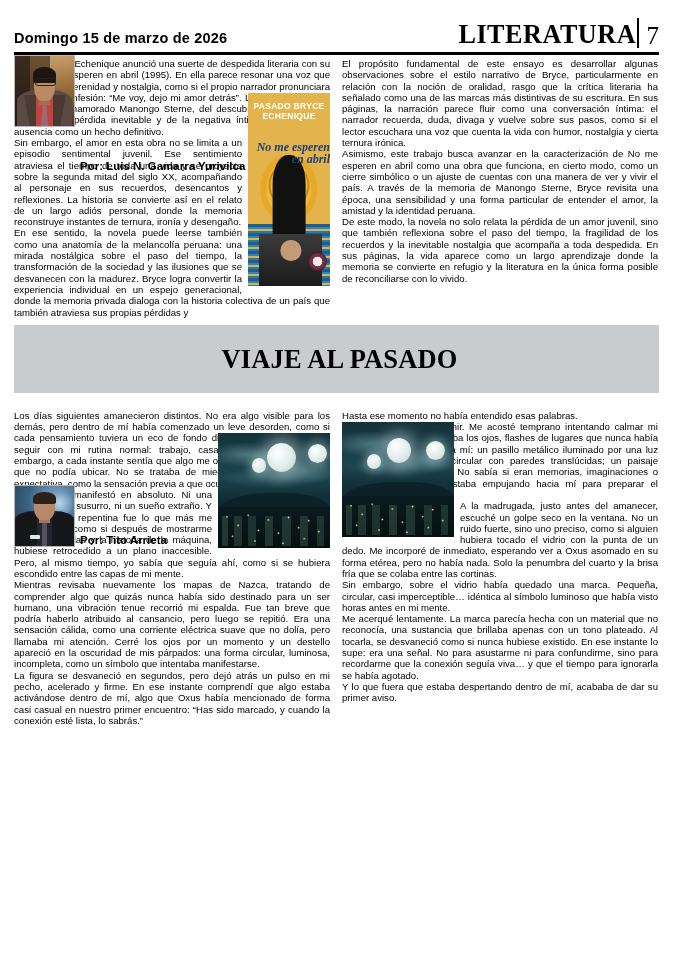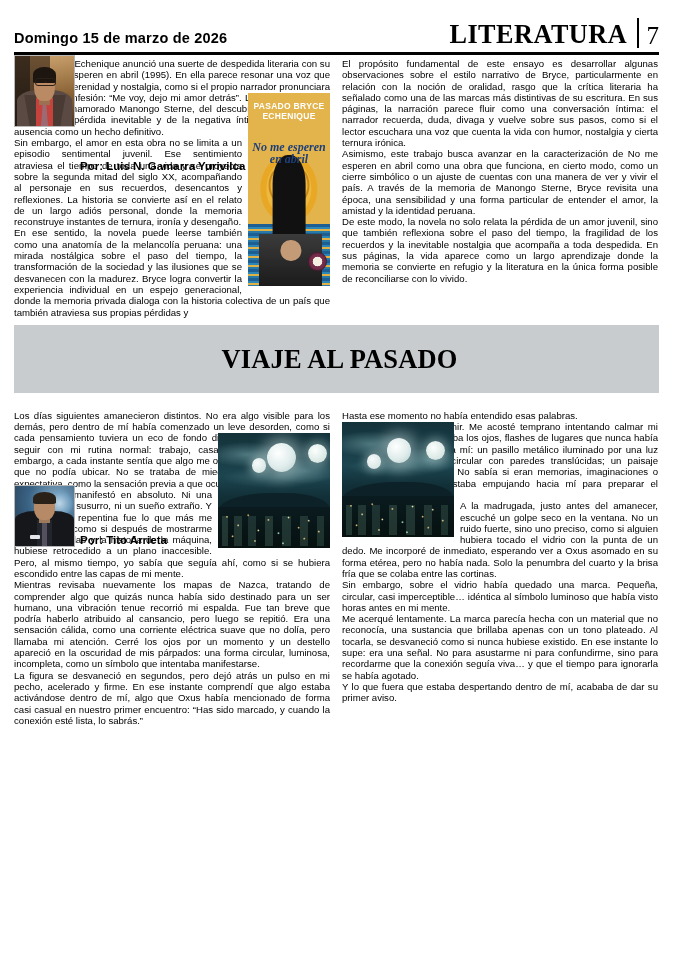--- a/index.html
+++ b/index.html
@@ -34,21 +34,20 @@
     font-family: "Liberation Sans", sans-serif;
     font-weight: bold;
     font-size: 14.5px;
     letter-spacing: 0.2px;
     white-space: nowrap;
     padding-bottom: 2px;
   }
   .masthead-right {
     display: flex;
     align-items: flex-end;
-    gap: 9px;
   }
   .section-name {
     font-family: "Liberation Serif", serif;
     font-weight: bold;
     font-size: 27px;
     letter-spacing: 0.5px;
     line-height: 1;
     transform: scaleX(0.97);
     transform-origin: right bottom;
   }
@@ -242,21 +241,21 @@
            border-radius:50%; background:#111; }
   .cover .photo { position:absolute; left:14%; bottom:0; width:76%; height:27%;
            background:linear-gradient(180deg,#3b3b3b,#1b1b1b); }
   .cover .photo-face { position:absolute; left:50%; top:12%; width:34%;
            padding-bottom:34%; transform:translateX(-50%);
            background:#c49b77; border-radius:48%; }
   .cover .ttl1 { position:absolute; left:0; top:4%; width:100%;
            text-align:center; color:#fff; font-family:"Liberation Sans",sans-serif;
            font-weight:bold; font-size:8.5px; letter-spacing:.3px; line-height:10px; }
   .cover .ttl2 { position:absolute; left:0; top:25%; width:100%;
-           text-align:center; color:#1d3f7a; font-family:"Liberation Serif",serif;
+           text-align:right; color:#1d3f7a; font-family:"Liberation Serif",serif;
            font-style:italic; font-weight:bold; font-size:12px; line-height:12px; }
   .cover .seal { position:absolute; right:4%; bottom:8%; width:20%;
            padding-bottom:20%; border-radius:50%;
            background:radial-gradient(circle,#f3eee0 40%,#7a2f4f 42%,#5d1f38);
            border:1px solid #4a1b2e; }
 
   
   .night { position:relative; width:100%; height:100%; overflow:hidden;
            background:linear-gradient(180deg,#14323a 0%,#1c4550 38%,#123038 55%,#0b1a1c 100%); }
   .night .cloud1 { position:absolute; left:-10%; top:8%; width:70%; height:22%;

